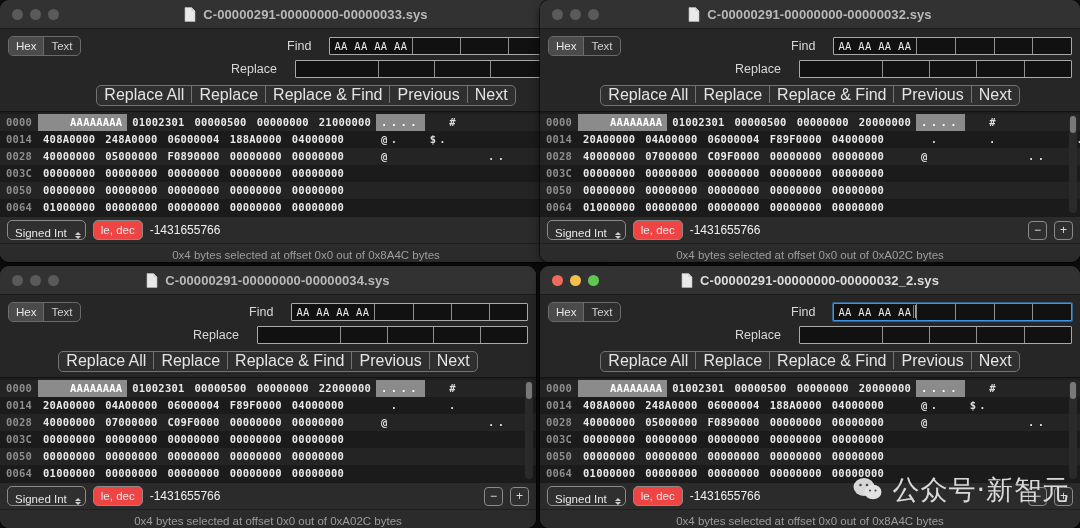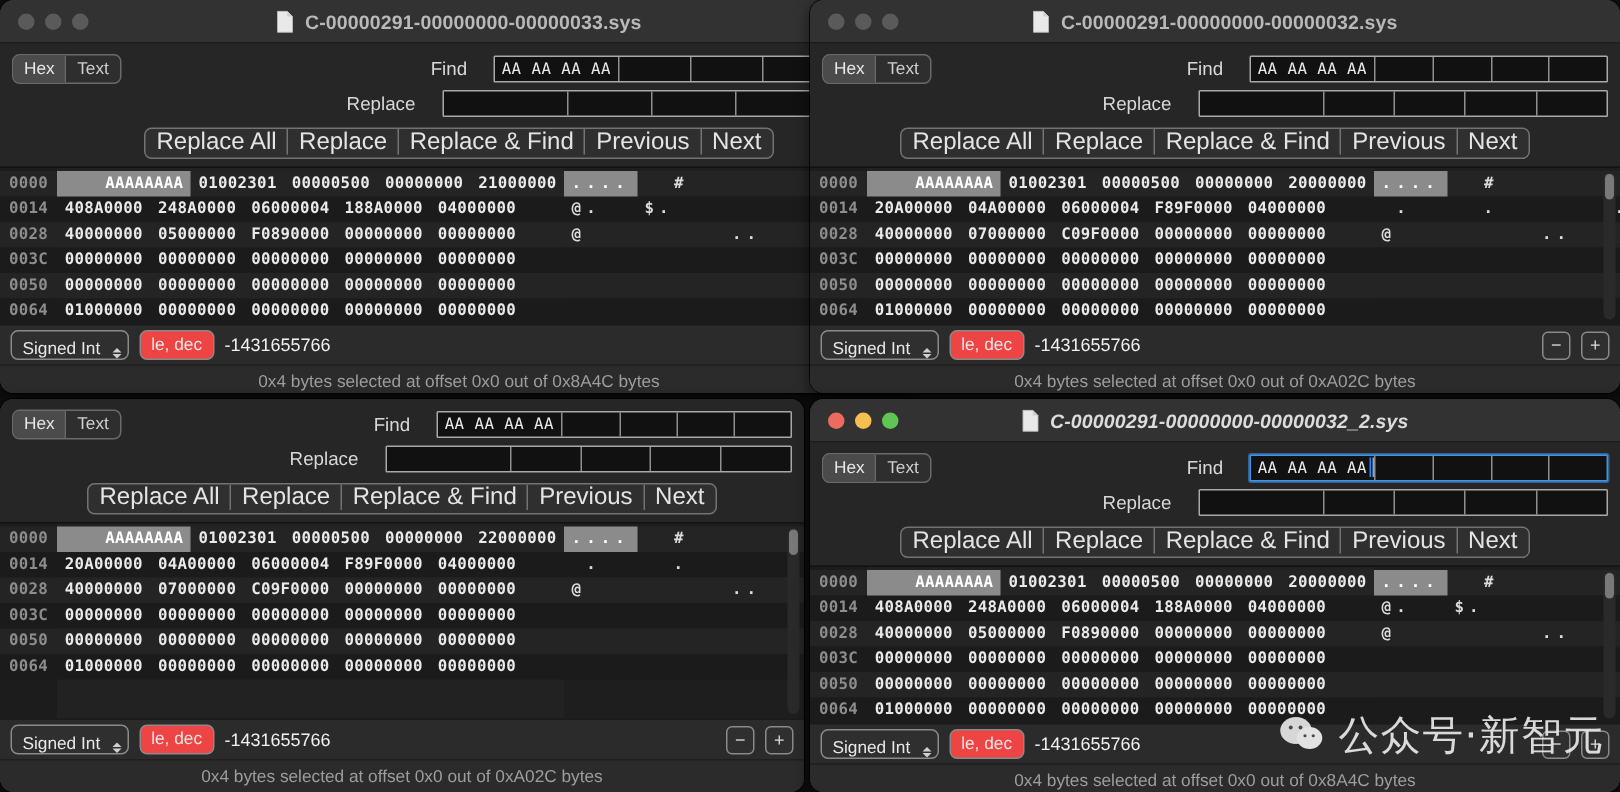--- a/index.html
+++ b/index.html
@@ -44,21 +44,21 @@
     gap:7px;pointer-events:none;
   }
   .doc-icon{
     width:12px;height:15px;position:relative;flex:0 0 auto;
   }
   .doc-icon svg{display:block;}
   .title-text{
     font-size:13px;font-weight:bold;color:#b9b9b9;letter-spacing:.1px;
     white-space:nowrap;
   }
-  .window.active .title-text{color:#dcdcdc;font-style:italic;}
+  .window.active .title-text{color:#dcdcdc;}
 
   
   .wbody{flex:1 1 auto;display:flex;flex-direction:column;background:#262626;}
 
   
   .findbar{
     padding:7px 8px 5px 8px;
     background:#262626;
     display:flex;flex-direction:column;gap:4px;
   }
@@ -503,20 +503,36 @@
           <div class="ivalue">-1431655766</div>
           <div class="roundbtn">−</div>
           <div class="roundbtn">+</div>
         </div>
         <div class="statusbar">
           <span>0x4 bytes selected at offset 0x0 out of 0xA02C bytes</span>
         </div>
       </div>
     </div>
     <div class="window w-bl">
+      <div class="titlebar">
+        <div class="traffic">
+          <div class="dot close"></div>
+          <div class="dot min"></div>
+          <div class="dot max"></div>
+        </div>
+        <div class="title-wrap">
+          <div class="doc-icon">
+            <svg width="12" height="15" viewBox="0 0 12 15">
+              <path d="M1 0.5h6.5L11 4v10.5H1z" fill="#e9e9e9" stroke="#bbb" stroke-width=".6"></path>
+              <path d="M7.5 0.5V4H11" fill="#cfcfcf"></path>
+            </svg>
+          </div>
+          <div class="title-text">C-00000291-00000000-00000034.sys</div>
+        </div>
+      </div>
       <div class="wbody">
         <div class="findbar">
           <div class="find-row">
             <div class="seg">
               <span class="on">Hex</span>
               <span>Text</span>
             </div>
             <div class="fspacer"></div>
             <div class="flabel">Find</div>
             <div class="field">

